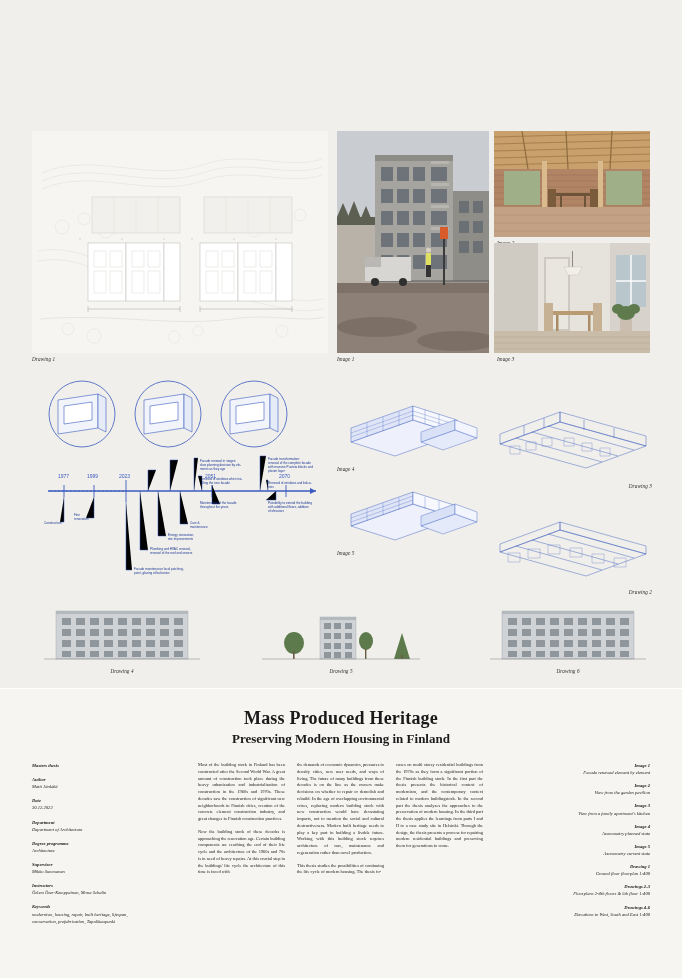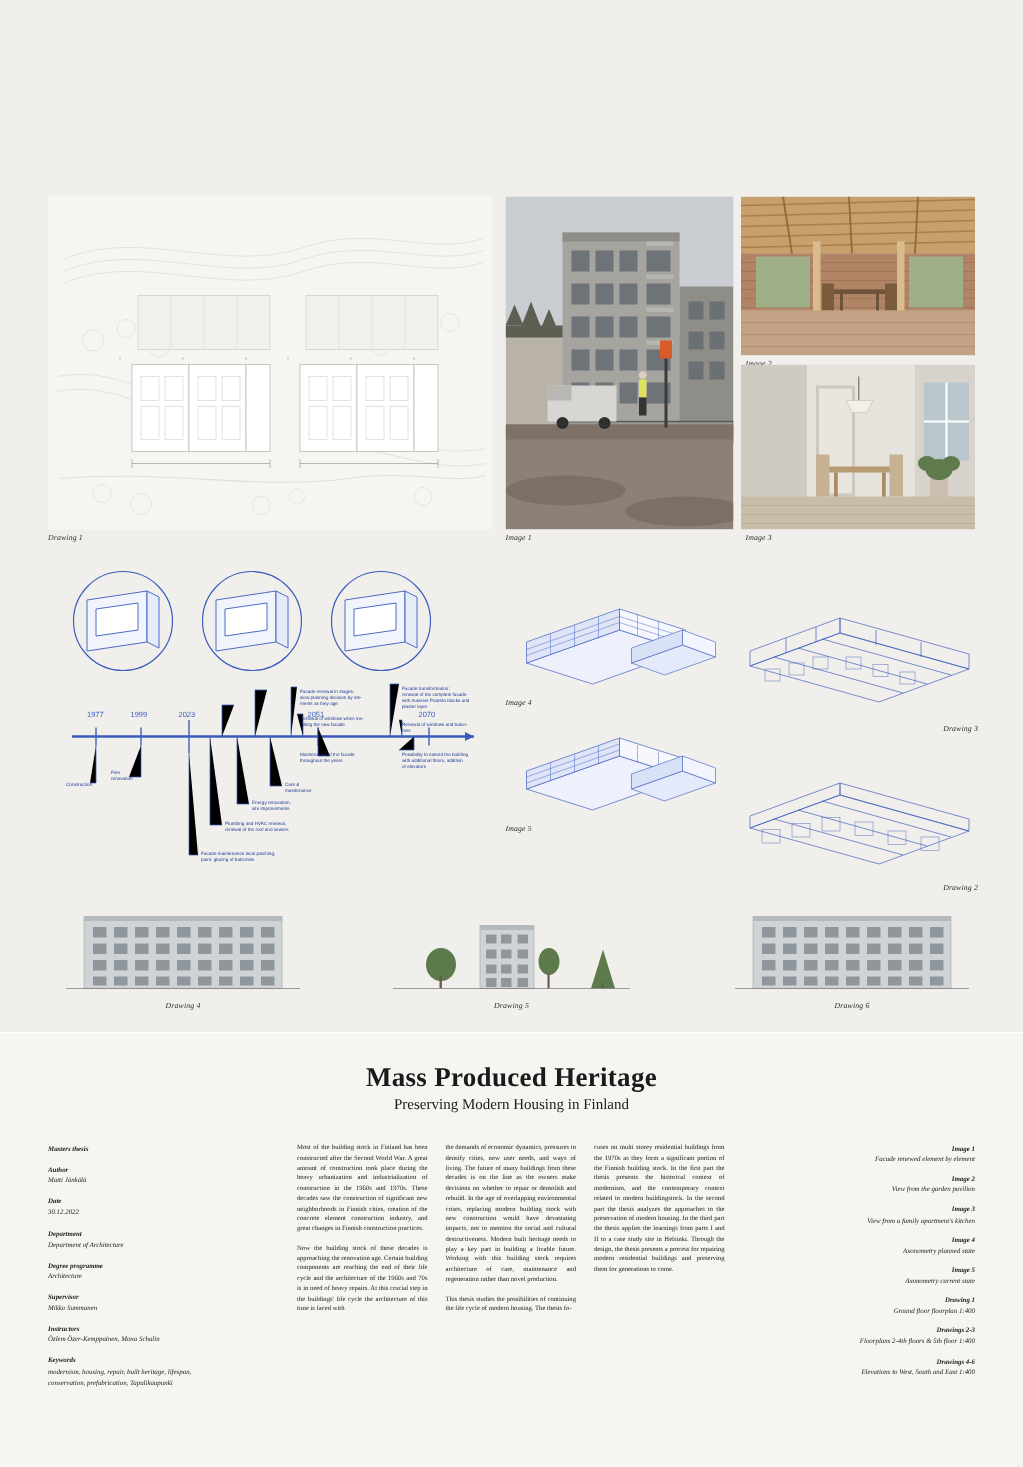--- a/index.html
+++ b/index.html
@@ -47,21 +47,21 @@
   #cap-drawing5{left:262px;top:632px;width:158px;text-align:center;}
   #elev3{left:490px;top:567px;width:156px;height:62px;}
   #cap-drawing6{left:490px;top:632px;width:156px;text-align:center;}
 
   
   #divider{left:0;top:652px;width:682px;height:1px;background:#ffffff;}
   #bottomband{left:0;top:653px;width:682px;height:325px;background:#f6f5f2;}
 
   
   #title{left:0;top:672px;width:682px;text-align:center;font-weight:bold;font-size:18px;letter-spacing:.2px;}
-  #subtitle{left:0;top:695px;width:682px;text-align:center;font-size:10px;}
+  #subtitle{left:0;top:695px;width:682px;text-align:center;font-size:13px;font-weight:bold;}
 
   
   #meta{left:32px;top:726px;width:118px;font-size:4.6px;line-height:1.55;}
   .meta-block{margin-bottom:7px;}
   .meta-h{font-weight:bold;font-style:italic;}
   .meta-v{font-style:italic;}
 
   #body-text{left:198px;top:726px;width:286px;}
   .bodycol{float:left;width:87px;margin-right:12px;font-size:4.45px;line-height:1.52;text-align:justify;}
   .bodycol:last-child{margin-right:0;}

